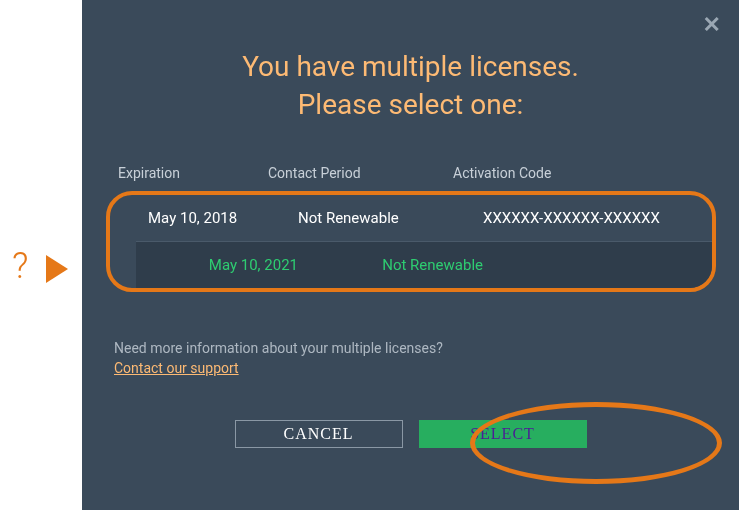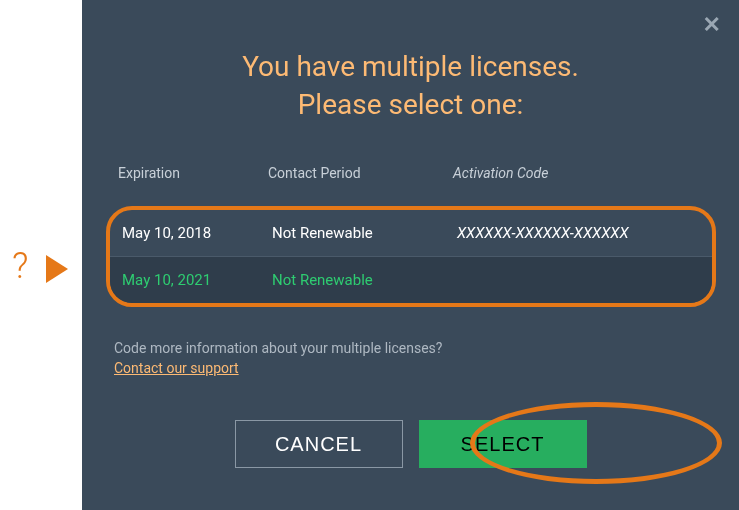--- a/index.html
+++ b/index.html
@@ -36,44 +36,45 @@
   }
   .table-wrap{
     position:absolute;
     left:24px;top:165px;
     width:610px;
   }
   .thead{
     display:flex;
     font-size:14px;
     color:#c8d0d8;
-    padding:0 12px 25px 12px;
+    padding:0 12px 10px 12px;
   }
   .col-exp{width:150px;}
   .col-ren{width:185px;}
-  .col-act{flex:1;font-style:italic;}
+  .col-act{flex:1;}
   .tbody{
     border:4px solid #e57818;
     border-radius:26px;
     overflow:hidden;
+    padding-left:26px;
   }
   .row{
     display:flex;
     align-items:center;
     font-size:15px;
     padding:14px 12px;
     cursor:pointer;
     position:relative;
   }
   .row.sel{
     background:#2f3d4b;
     color:#2ecc71;
   }
   .row:not(.sel){color:#fff;}
-  .row + .row{border-top:1px solid #4a5a6a;}
+  .row + .row{border-top:1px solid #4a5a6a;text-align:right;}
   .check{
     color:#2ecc71;
     font-size:18px;
     font-weight:bold;
     margin-left:6px;
   }
   .foot{
     position:absolute;
     left:32px;top:340px;
     font-size:14px;
@@ -87,35 +88,35 @@
   }
   .btnbar{
     position:absolute;
     left:0;right:0;
     top:420px;
     display:flex;
     justify-content:center;
     gap:16px;
   }
   .btn{
-    width:168px;height:48px;
-    font-size:20px;
+    width:168px;height:28px;
+    font-size:16px;
     letter-spacing:1px;
     border:none;
     cursor:pointer;
-    font-family:Liberation Sans, sans-serif;
+    font-family:Liberation Serif, serif;
   }
   .btn-cancel{
     background:transparent;
     color:#fff;
     border:1px solid #8a98a5;
   }
   .btn-select{
     background:#27ae5f;
-    color:#000000;
+    color:#4c1d95;
   }
   .oval{
     position:absolute;
     border:5px solid #e57818;
     border-radius:50%;
     pointer-events:none;
   }
   .oval-select{
     left:470px;top:402px;
     width:252px;height:82px;
@@ -163,21 +164,21 @@
         <div class="col-act">XXXXXX-XXXXXX-XXXXXX</div>
       </div>
       <div class="row sel">
         <div class="col-exp">May 10, 2021</div>
         <div class="col-ren">Not Renewable</div>
       </div>
     </div>
   </div>
 
   <div class="foot">
-    <div>Code more information about your multiple licenses?</div>
+    <div>Need more information about your multiple licenses?</div>
     <a href="#">Contact our support</a>
   </div>
 
   <div class="btnbar">
     <button class="btn btn-cancel">CANCEL</button>
     <button class="btn btn-select">SELECT</button>
   </div>
 </div>
 
 <div class="oval oval-select"></div>

